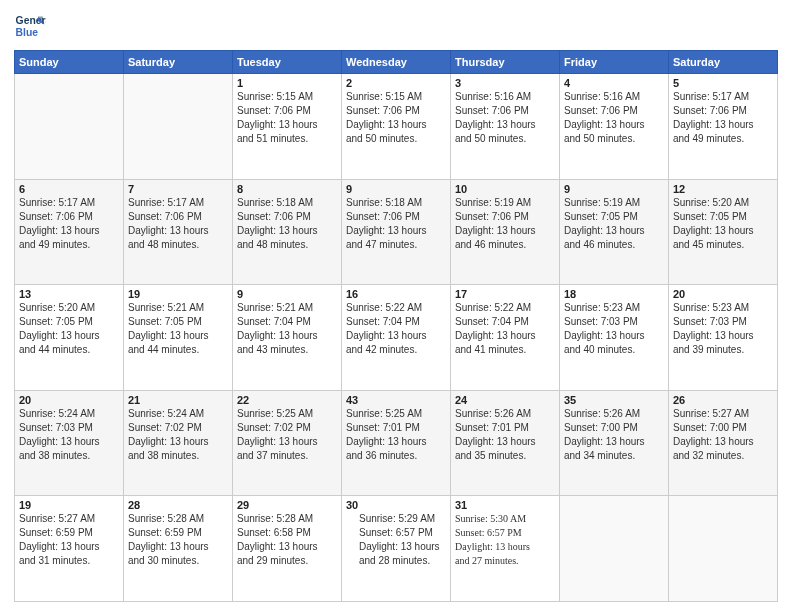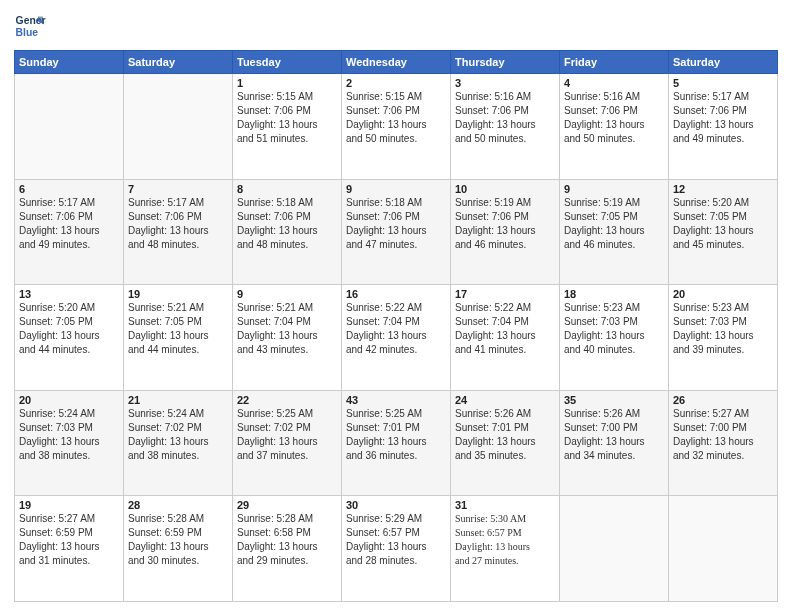--- a/index.html
+++ b/index.html
@@ -329,21 +329,21 @@
           </td>
           <td>
             <div class="day-number">29</div>
             <div class="day-info" style="white-space: pre-line;">Sunrise: 5:28 AM
 Sunset: 6:58 PM
 Daylight: 13 hours
 and 29 minutes.</div>
           </td>
           <td>
             <div class="day-number">30</div>
-            <div class="day-info" style="white-space: pre-line;">Sunrise: 5:29 AM
+            <div class="day-info" style="white-space: pre-line; margin-left: 13px;">Sunrise: 5:29 AM
 Sunset: 6:57 PM
 Daylight: 13 hours
 and 28 minutes.</div>
           </td>
           <td>
             <div class="day-number">31</div>
             <div class="day-info" style="white-space: pre-line; font-family: Liberation Serif, serif;">Sunrise: 5:30 AM
 Sunset: 6:57 PM
 Daylight: 13 hours
 and 27 minutes.</div>

